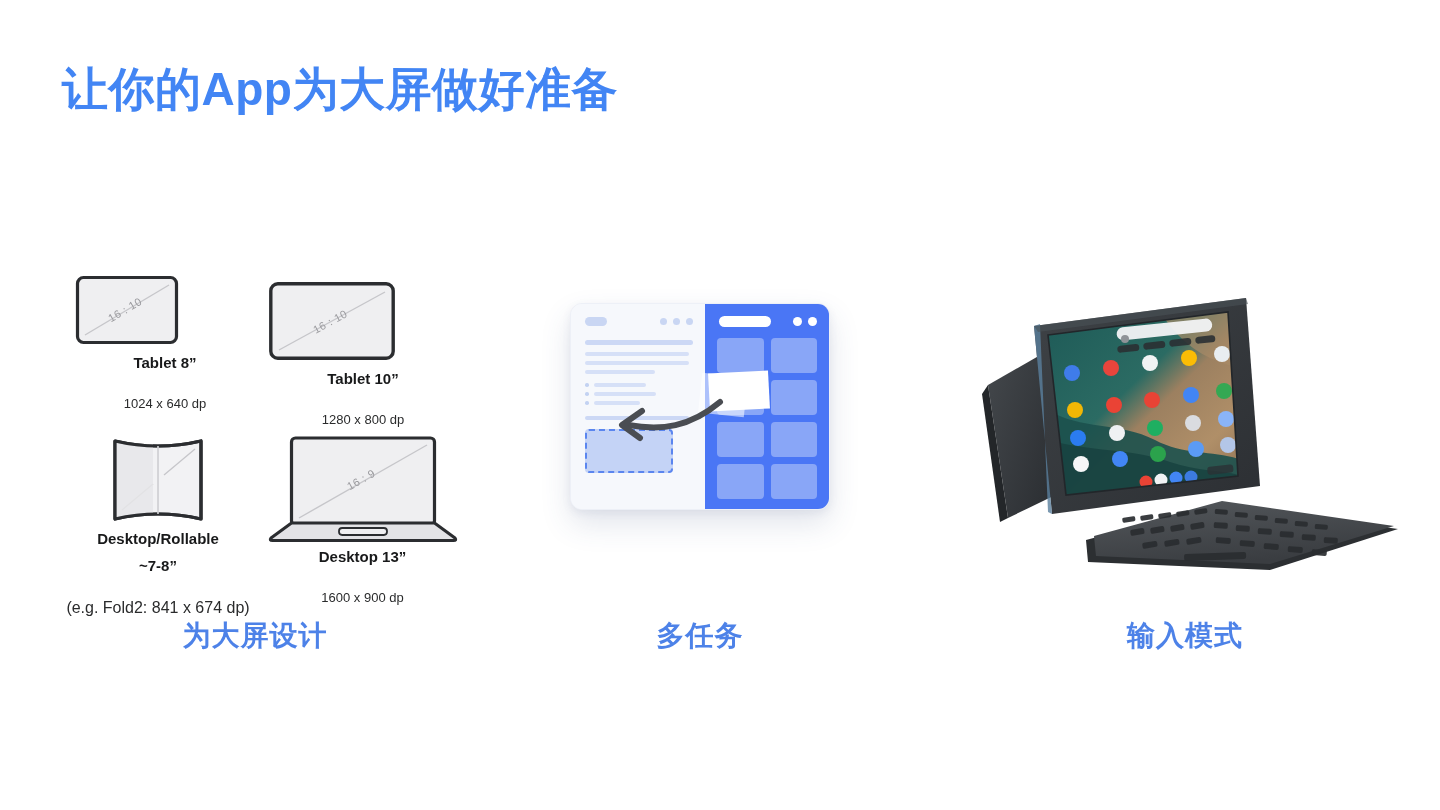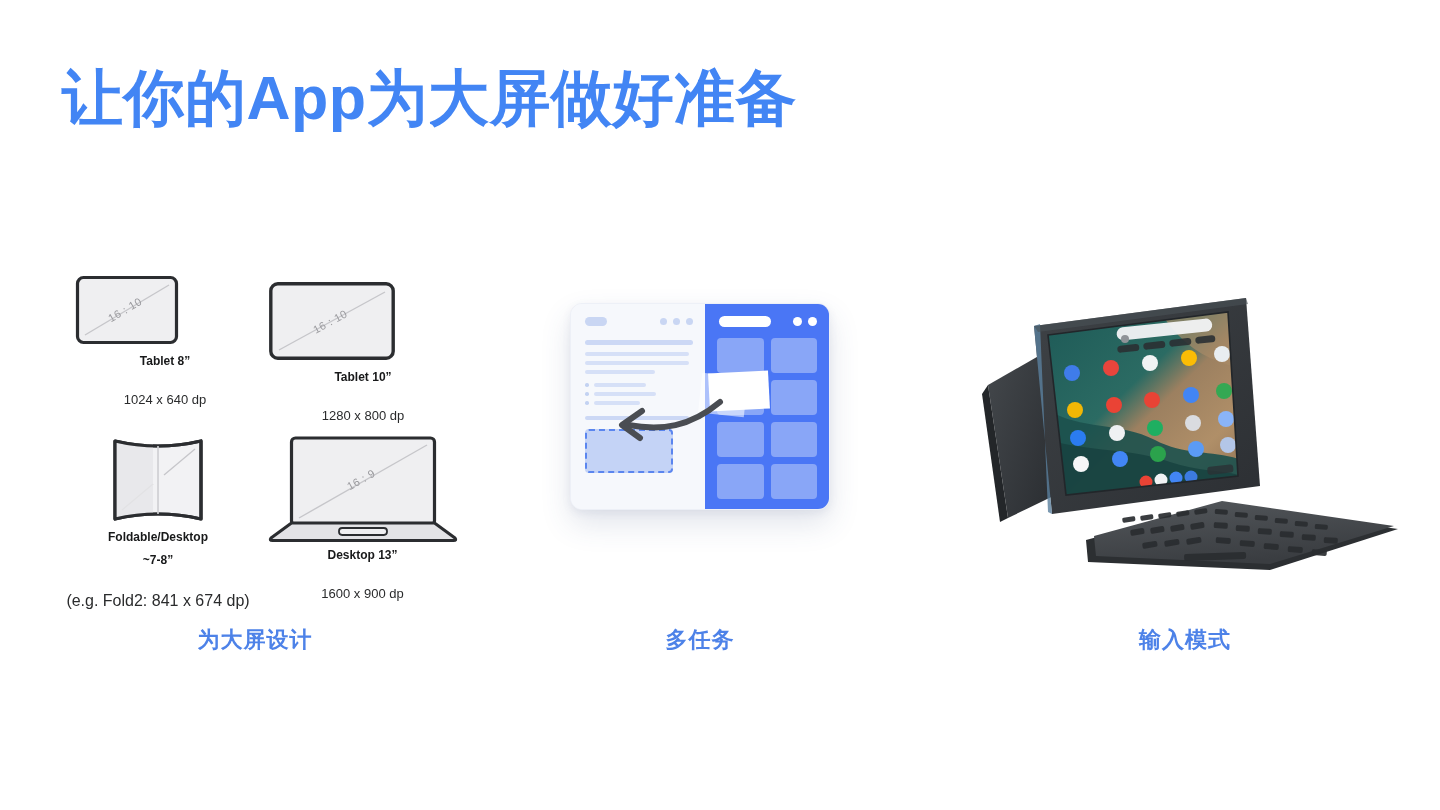--- a/index.html
+++ b/index.html
@@ -16,21 +16,21 @@
     width: 1440px;
     height: 810px;
     background: #ffffff;
   }
 
   
   .title {
     position: absolute;
     left: 62px;
     top: 62px;
-    font-size: 61px;
+    font-size: 46px;
     font-weight: 700;
     letter-spacing: 0.5px;
     color: #4285F4;
     white-space: nowrap;
     line-height: 1.2;
     text-align: center;
   }
 
   
   .columns {
@@ -48,39 +48,39 @@
   .col-devices { left: 40px;  width: 430px; }
   .col-multi   { left: 465px; width: 470px; }
   .col-input   { left: 950px; width: 470px; }
 
   .col-caption {
     position: absolute;
     bottom: 0;
     left: 0;
     width: 100%;
     text-align: center;
-    font-size: 22px;
+    font-size: 28px;
     font-weight: 700;
     color: #4D82E8;
     letter-spacing: 1px;
     margin-top: 6px;
   }
 
   
   .device-grid {
     position: absolute;
     left: 0; top: 20px;
     width: 430px;
     height: 290px;
   }
   .device-cell { position: absolute; }
   .device-cell .glyph { position: relative; }
   .device-label {
     text-align: center;
-    font-size: 12px;
+    font-size: 15px;
     font-weight: 700;
     color: #18191a;
     line-height: 1.18;
     margin-top: 5px;
     white-space: nowrap;
   }
   .device-sub {
     text-align: center;
     font-size: 13px;
     font-weight: 400;
@@ -262,21 +262,21 @@
             <svg width="96" height="90" viewBox="0 0 96 90">
               <path d="M5 6 Q 48 16 91 6 L 91 84 Q 48 74 5 84 Z" fill="#F2F2F4" stroke="#2B2D30" stroke-width="3.2" stroke-linejoin="round"></path>
               <path d="M48 11 L 48 79" stroke="#D9D9DC" stroke-width="1.6"></path>
               <line x1="12" y1="75" x2="43" y2="49" stroke="#C6C6CA" stroke-width="1.3"></line>
               <line x1="54" y1="40" x2="85" y2="14" stroke="#C6C6CA" stroke-width="1.3"></line>
               <path d="M5 6 Q 26 11 43 9 L 43 80 Q 26 79 5 84 Z" fill="#E6E6E9" opacity="0.85"></path>
               <path d="M5 6 Q 48 16 91 6 L 91 84 Q 48 74 5 84 Z" fill="none" stroke="#2B2D30" stroke-width="3.2" stroke-linejoin="round"></path>
               <path d="M48 11 L 48 79" stroke="#D2D2D6" stroke-width="1.6"></path>
             </svg>
           </div>
-          <div class="device-label nosel">Foldable/Desktop</div>
+          <div class="device-label nosel">Desktop/Rollable</div>
           <div class="device-label nosel" style="margin-top:9px;">~7-8”</div>
           <div class="device-sub small nosel">(e.g. Fold2: 841 x 674 dp)</div>
         </div>
 
         <div class="device-cell cell-desktop">
           <div class="glyph" style="display:flex;justify-content:center;">
             <svg width="196" height="108" viewBox="0 0 196 108">
               <rect x="26.5" y="3" width="143" height="87" rx="4" ry="4" fill="#EFEFF1" stroke="#2B2D30" stroke-width="3.2"></rect>
               <line x1="34" y1="83" x2="162" y2="10" stroke="#C6C6CA" stroke-width="1.4"></line>
               <text class="ratio-text" x="98" y="48" text-anchor="middle" transform="rotate(-29.7 98 48)">16 : 9</text>

